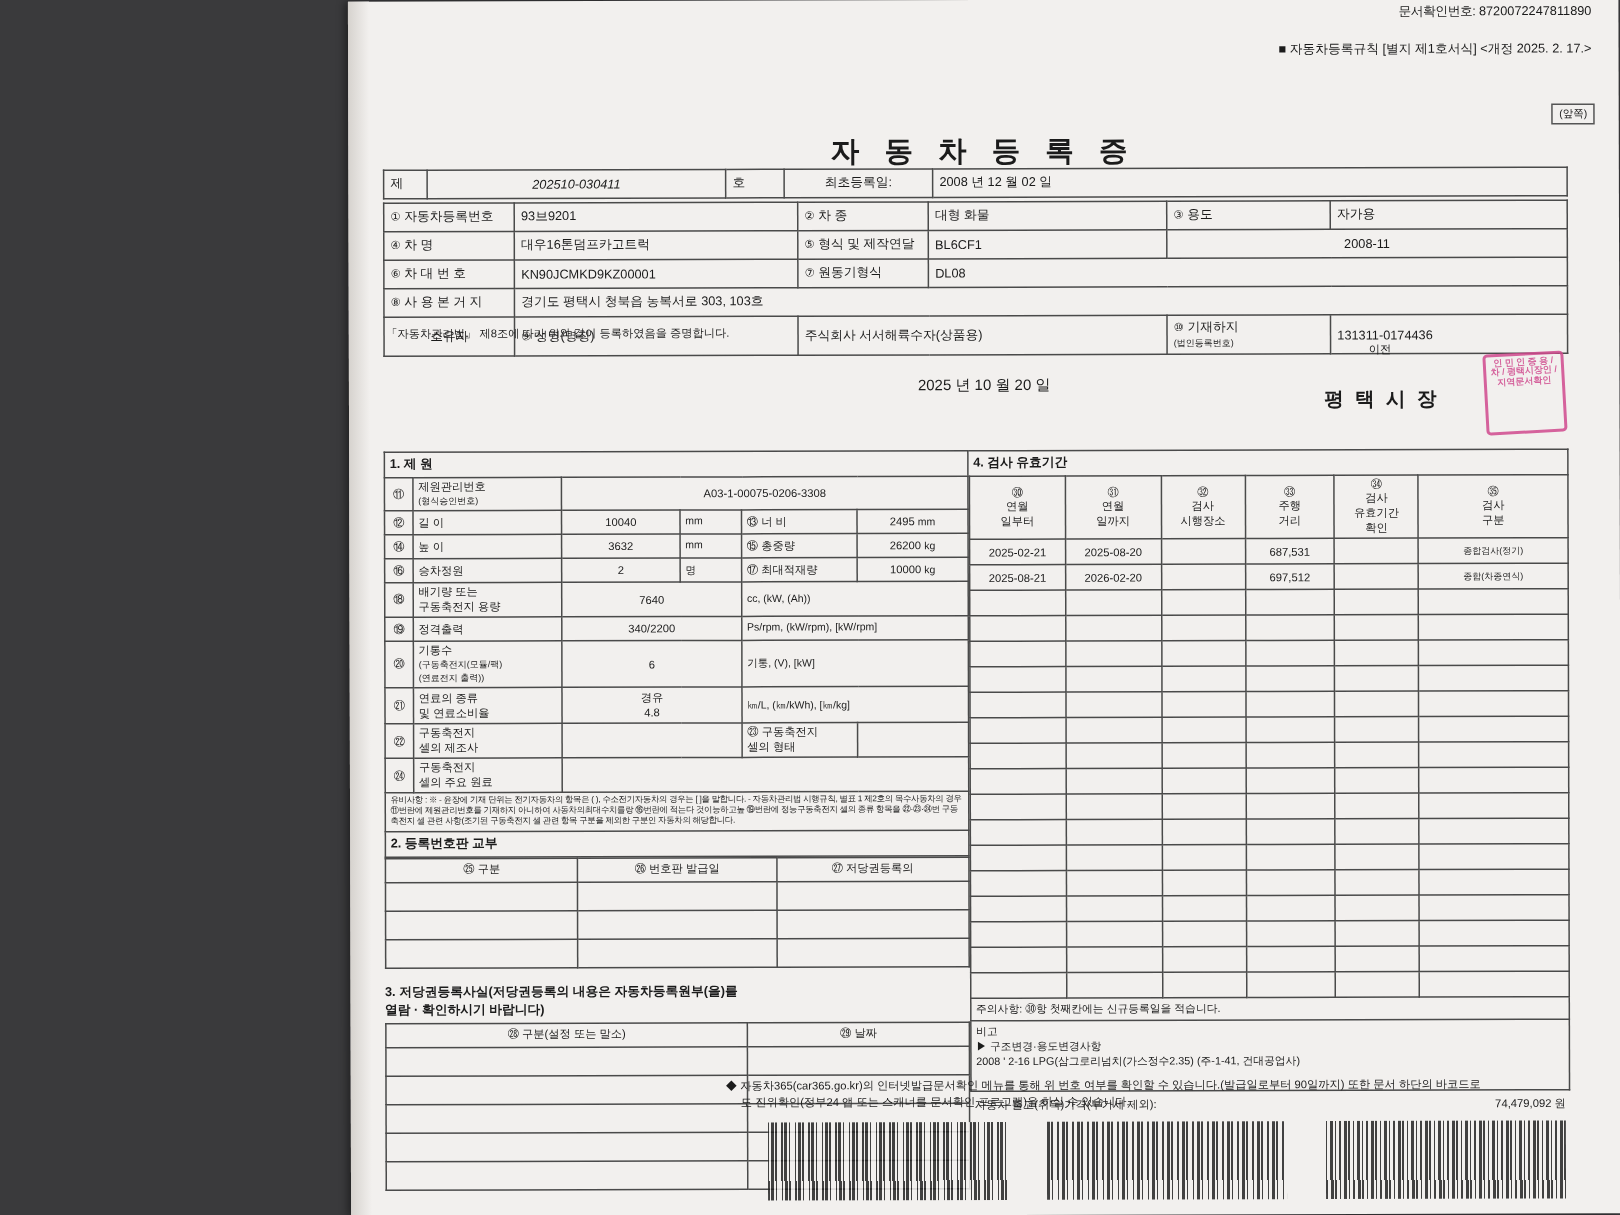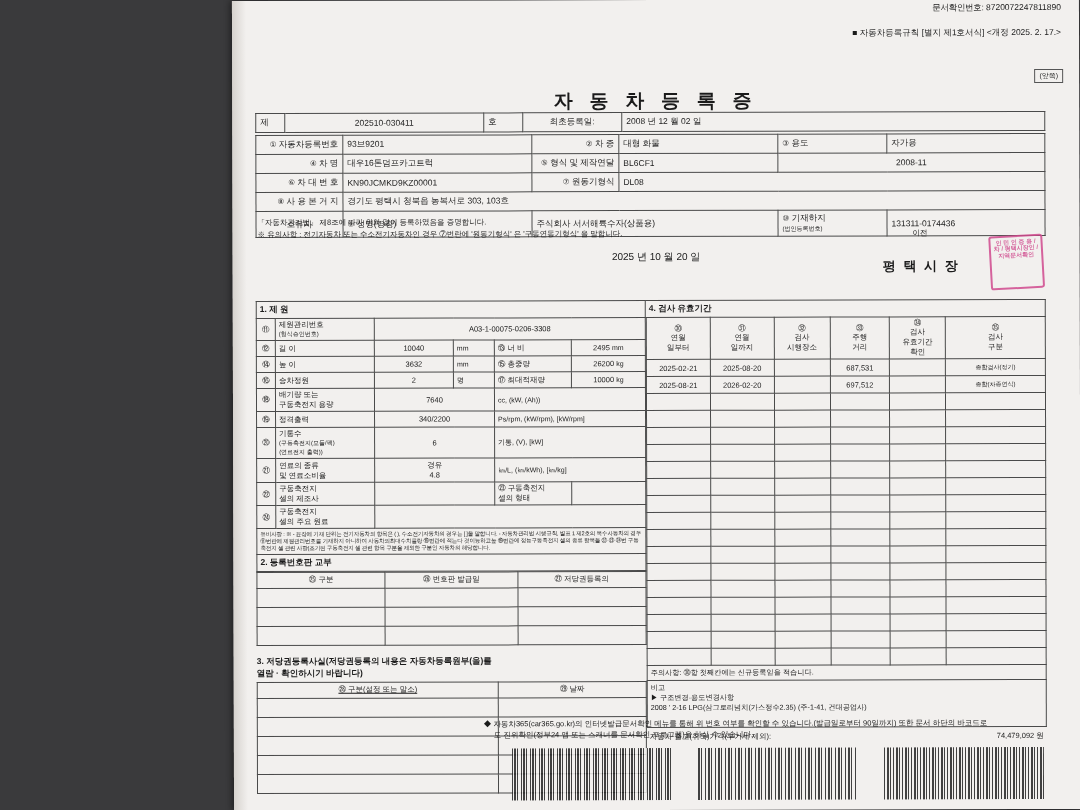--- a/index.html
+++ b/index.html
@@ -34,21 +34,21 @@
     position:absolute;left:0;right:0;top:88px;text-align:center;
     font-size:19px;font-weight:bold;letter-spacing:6px;
     font-family:"Liberation Serif", serif;
   }
   
   #hdr{position:absolute;left:23px;top:112px;width:790px;font-size:8.5px;}
   #hdr table{border-collapse:collapse;width:100%;}
   #hdr td{border:1px solid #4a4a4a;padding:2px 4px;height:14px;vertical-align:middle;}
   .noborder td{border:none;}
   .cir{font-size:7.5px;}
-  .lcell{width:78px;white-space:nowrap;text-align:right;}
+  .lcell{width:78px;white-space:nowrap;}
   .center{text-align:center;}
   
   #stmt{position:absolute;left:25px;top:216px;width:780px;font-size:7.5px;line-height:1.65;}
   #dateline{position:absolute;left:0;right:0;top:250px;text-align:center;font-size:10px;}
   #issuer{position:absolute;right:120px;top:258px;font-size:13px;font-weight:bold;letter-spacing:2px;}
   #seal{
     position:absolute;right:36px;top:236px;width:54px;height:54px;
     border:2px solid #d04a8e;color:#d04a8e;border-radius:3px;
     font-size:6px;line-height:1.05;text-align:center;padding:2px;
     box-sizing:border-box;transform:rotate(-3deg);opacity:.85;
@@ -89,21 +89,21 @@
   <div id="formno">■ 자동차등록규칙 [별지 제1호서식] &lt;개정 2025. 2. 17.&gt;</div>
   <div id="stampbox">(앞쪽)</div>
 
   <div id="title">자 동 차 등 록 증</div>
 
   <div id="hdr">
     <table class="noborder" style="margin-bottom:2px;">
       <tbody>
           <tr>
         <td style="width:20px;">제</td>
-        <td style="width:190px;" class="center">202510-030411</td>
+        <td style="width:190px;font-style:italic;" class="center">202510-030411</td>
         <td style="width:30px;">호</td>
         <td style="width:90px;" class="rt">최초등록일:</td>
         <td>2008 년    12 월    02 일</td>
       </tr>
     </tbody>
       </table>
     <table>
       <tbody>
           <tr>
         <td class="lcell"><span class="cir">①</span>
@@ -148,21 +148,20 @@
           <div class="xt">(법인등록번호)</div></td>
         <td>131311-0174436</td>
       </tr>
     </tbody>
       </table>
   </div>
 
   <div id="stmt">
     <div>「자동차관리법」 제8조에 따라 위와 같이 등록하였음을 증명합니다.</div>
     <div style="position:relative;">
-      <span>※ 유의사항 : 전기자동차 또는 수소전기자동차인 경우 ⑦번란에 '원동기형식' 은 '구동연동기형식' 을 말합니다.</span>
       <span style="position:absolute;right:110px;top:0;">이전</span>
     </div>
   </div>
 
   <div id="dateline">2025 년 10 월 20 일</div>
   <div id="issuer">평 택 시 장</div>
   <div id="seal">인 민 인 증 용 / 차 / 평택시장인 / 지역문서확인</div>
 
   <div id="lower">
 
@@ -304,21 +303,21 @@
         </table>
 
       <div style="height:8px;"></div>
       <div class="sect-title" style="padding-left:0;">
         <div>3. 저당권등록사실(저당권등록의 내용은 자동차등록원부(을)를</div>
         <div>열람 · 확인하시기 바랍니다)</div>
       </div>
       <table class="grid">
         <tbody>
             <tr>
-          <th style="width:62%;text-decoration:underline;">㉘ 구분(설정 또는 말소)</th>
+          <th style="width:62%;">㉘ 구분(설정 또는 말소)</th>
           <th>㉙ 날짜</th>
         </tr>
         <tr>
               <td style="height:16px;">&nbsp;</td>
               <td></td>
             </tr>
         <tr>
               <td style="height:16px;">&nbsp;</td>
               <td></td>
             </tr>

